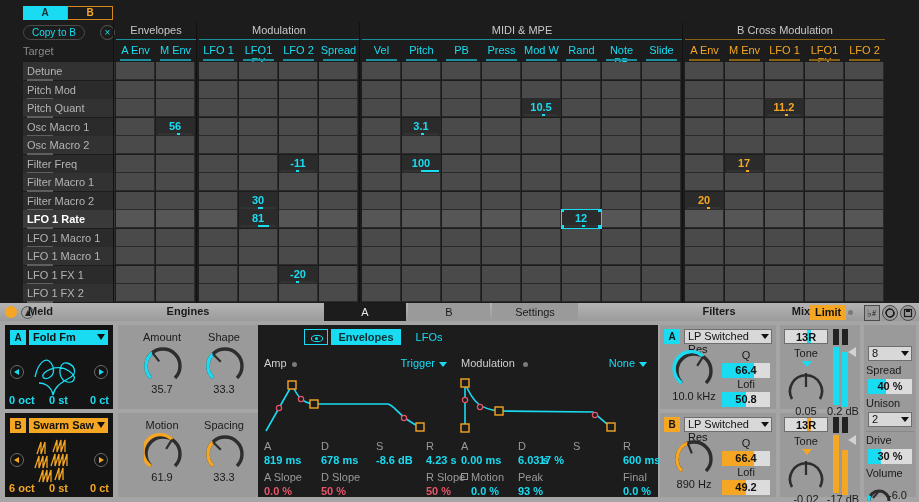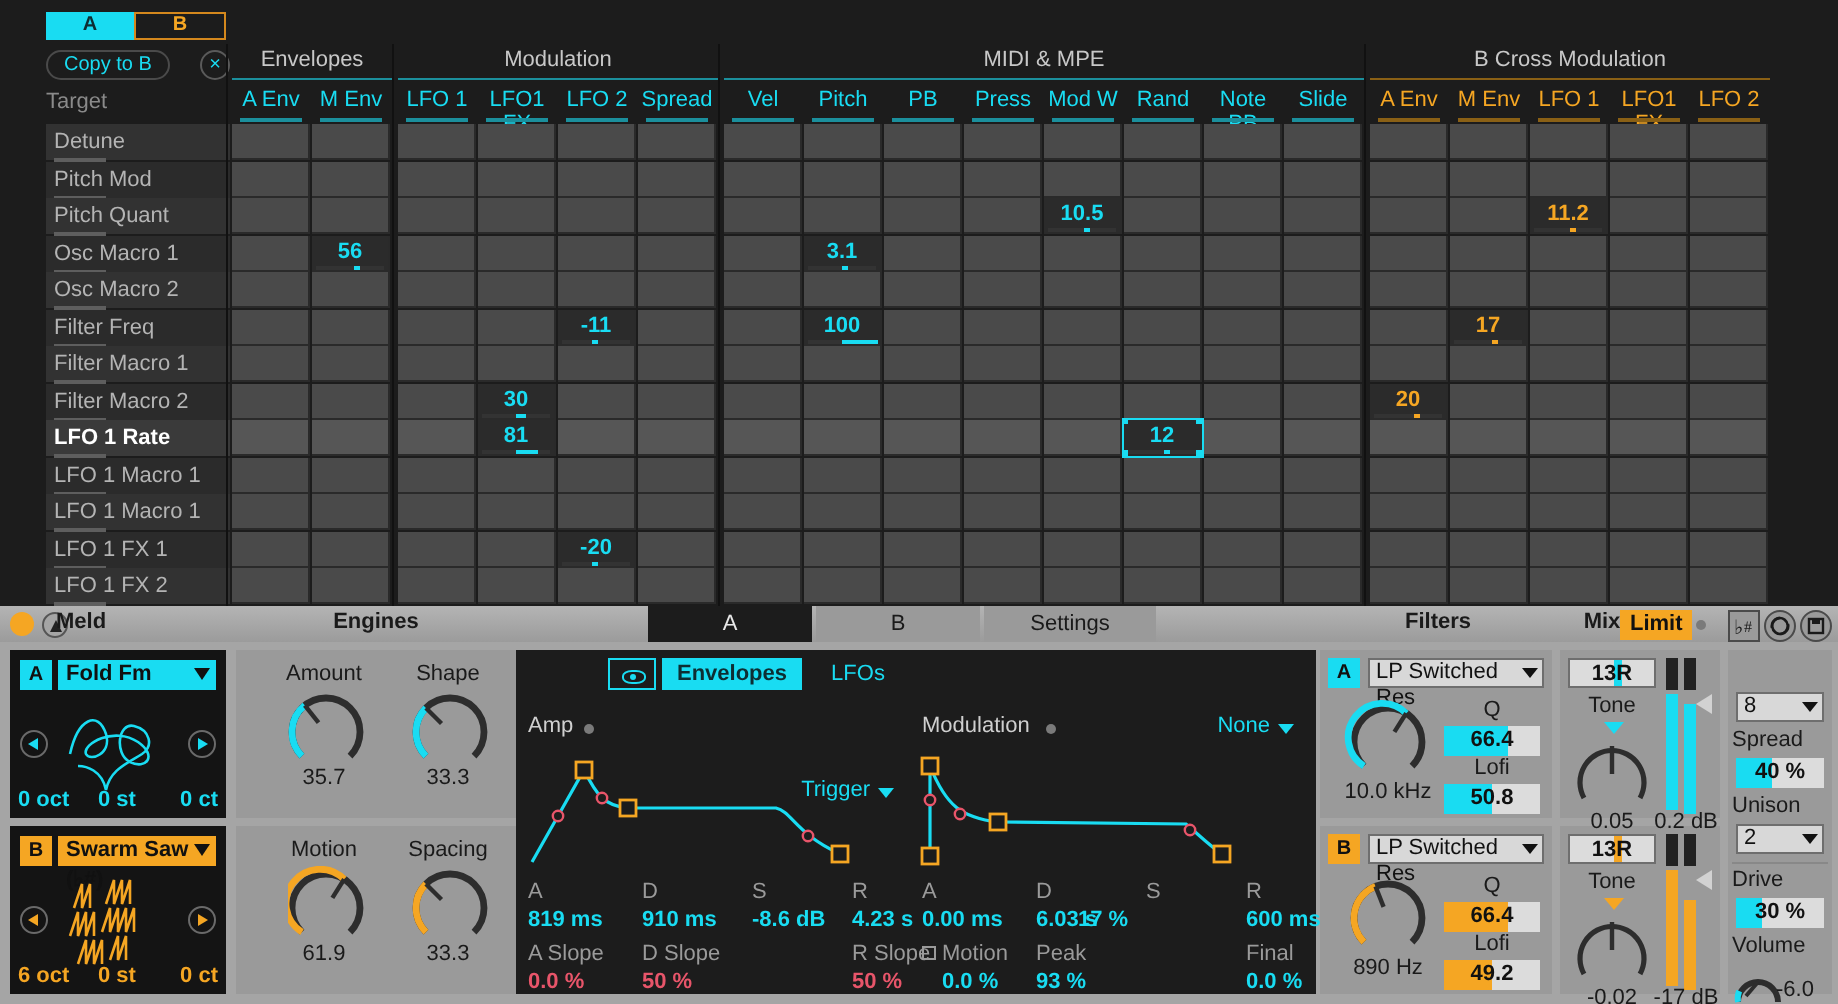--- a/index.html
+++ b/index.html
@@ -594,35 +594,35 @@
     <div class="dtab off" style="left:150px;width:82px;">B</div>
     <div class="dtab off" style="left:234px;width:86px;">Settings</div>
   </div>
   <div class="eyebtn" style="left:304px;top:26px;"></div>
   <div class="subtab on" style="left:331px;top:26px;width:70px;">Envelopes</div>
   <div class="subtab off" style="left:407px;top:26px;width:44px;">LFOs</div>
 
   <div>
     <div class="envtitle" style="left:264px;top:54px;">Amp</div>
     <div class="envdot" style="left:292px;top:59px;"></div>
-    <div class="envtrig" style="left:350px;top:54px;width:85px;margin-top:32px;">Trigger<i class="dd"></i></div>
+    <div class="envtrig" style="left:350px;top:54px;width:85px;">Trigger<i class="dd"></i></div>
     <svg width="190" height="62" viewBox="0 0 190 62" style="position:absolute;left:262px;top:70px;">
       <path d="M4 58 L30 12 C36 24, 40 30, 52 31 L126 31 C134 33, 136 44, 158 54" fill="none" stroke="#19dcf2" stroke-width="1.6"></path>
       <rect x="26" y="8" width="8" height="8" fill="#1c1c1c" stroke="#f5a623" stroke-width="1.4"></rect>
       <rect x="48" y="27" width="8" height="8" fill="#1c1c1c" stroke="#f5a623" stroke-width="1.4"></rect>
       <rect x="154" y="50" width="8" height="8" fill="#1c1c1c" stroke="#f5a623" stroke-width="1.4"></rect>
       <circle cx="17" cy="35" r="2.6" fill="#1c1c1c" stroke="#e8556a" stroke-width="1.2"></circle>
       <circle cx="39" cy="26" r="2.6" fill="#1c1c1c" stroke="#e8556a" stroke-width="1.2"></circle>
       <circle cx="142" cy="45" r="2.6" fill="#1c1c1c" stroke="#e8556a" stroke-width="1.2"></circle>
     </svg>
     <div id="amp-params">
         <div class="pl" style="left: 264px; top: 137px;">A</div>
         <div class="pv" style="left: 264px; top: 151px;">819 ms</div>
         <div class="pl" style="left: 321px; top: 137px;">D</div>
-        <div class="pv" style="left: 321px; top: 151px;">910 ms</div>
+        <div class="pv" style="left: 321px; top: 151px;">678 ms</div>
         <div class="pl" style="left: 376px; top: 137px;">S</div>
         <div class="pv" style="left: 376px; top: 151px;">-8.6 dB</div>
         <div class="pl" style="left: 426px; top: 137px;">R</div>
         <div class="pv" style="left: 426px; top: 151px;">4.23 s</div>
         <div class="pl" style="left: 264px; top: 168px;">A Slope</div>
         <div class="pv red" style="left: 264px; top: 182px;">0.0 %</div>
         <div class="pl" style="left: 321px; top: 168px;">D Slope</div>
         <div class="pv red" style="left: 321px; top: 182px;">50 %</div>
         <div class="pl" style="left: 426px; top: 168px;">R Slope</div>
         <div class="pv red" style="left: 426px; top: 182px;">50 %</div>

